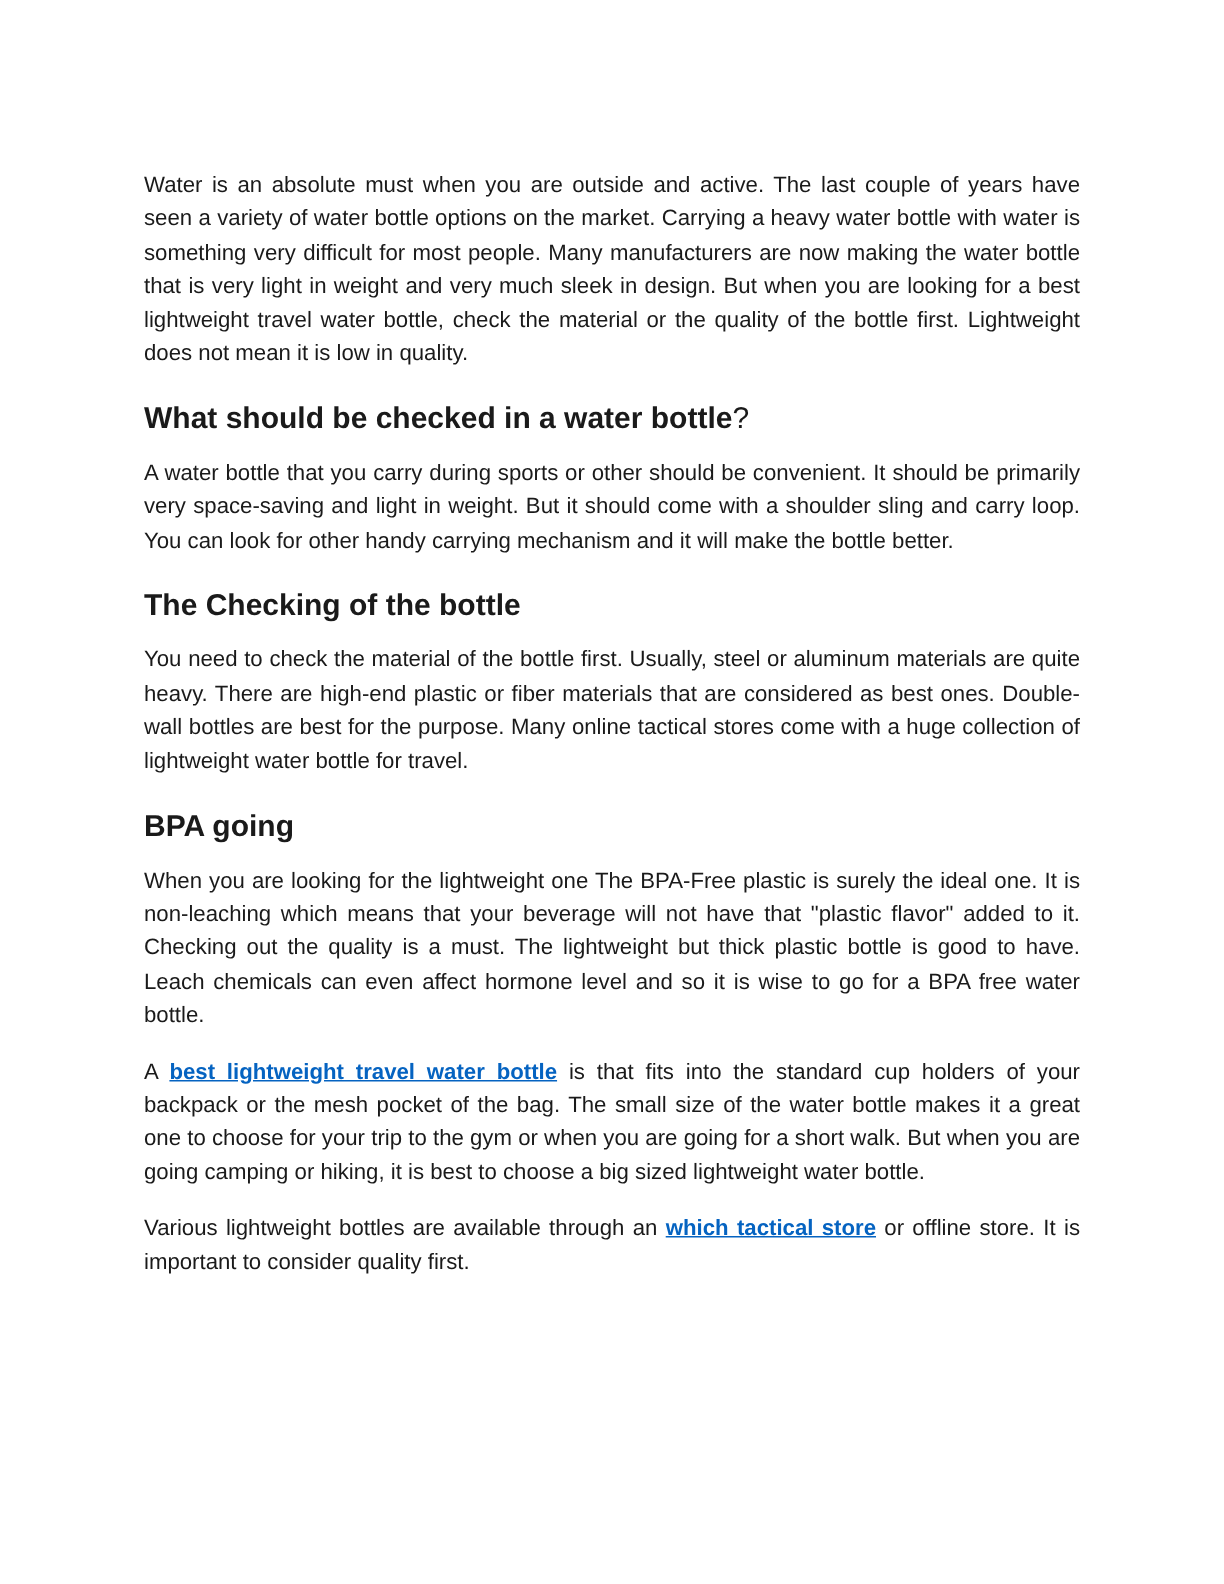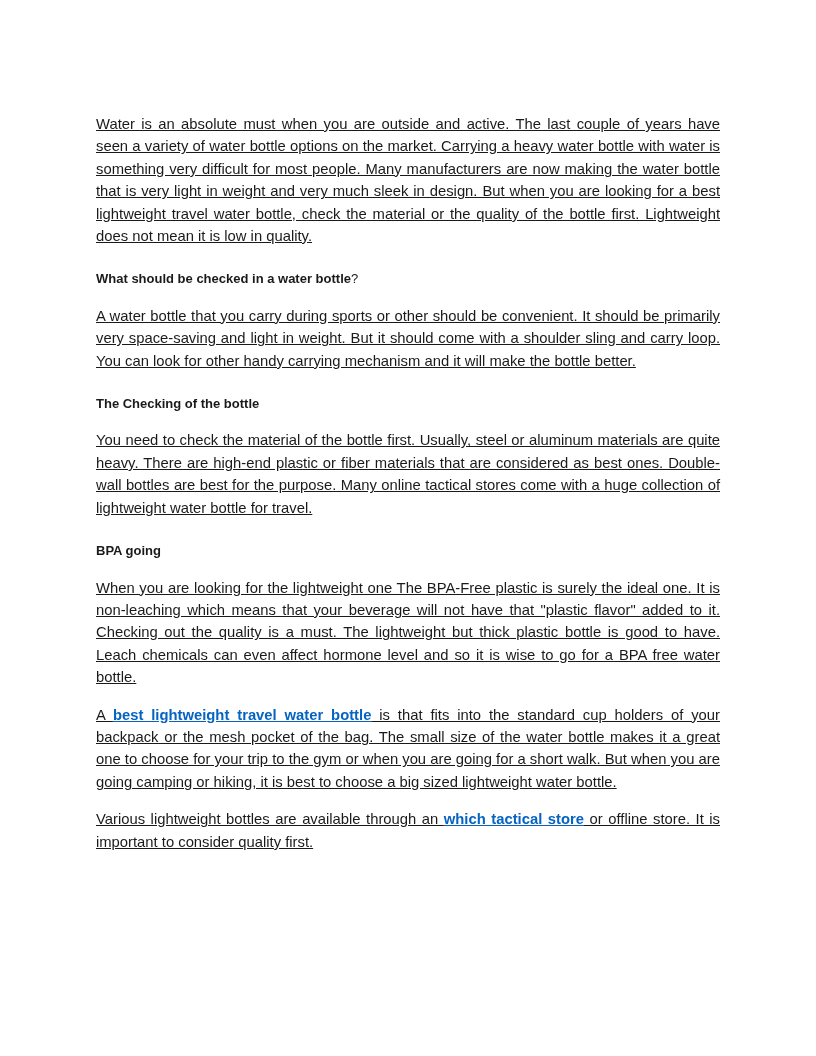--- a/index.html
+++ b/index.html
@@ -30,25 +30,24 @@
     line-height: 29px;
     font-weight: bold;
     text-align: center;
     color: var(--title, #1f3864);
     margin: 0 0 27px 0;
   }
 
   .para {
     text-align: justify;
     margin: 0 0 15px 0;
-    text-decoration: underline;
   }
 
   .heading {
-    font-size: 13px;
+    font-size: 20px;
     line-height: 22.4px;
     font-weight: bold;
     margin: 21px 0 14px 0;
   }
 
   .heading .q {
     font-weight: normal;
   }
 
   .link {

